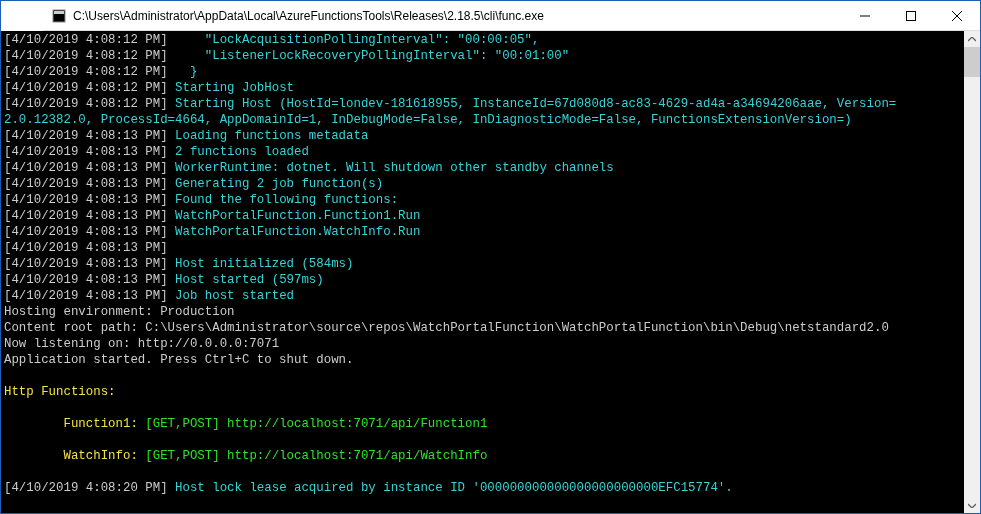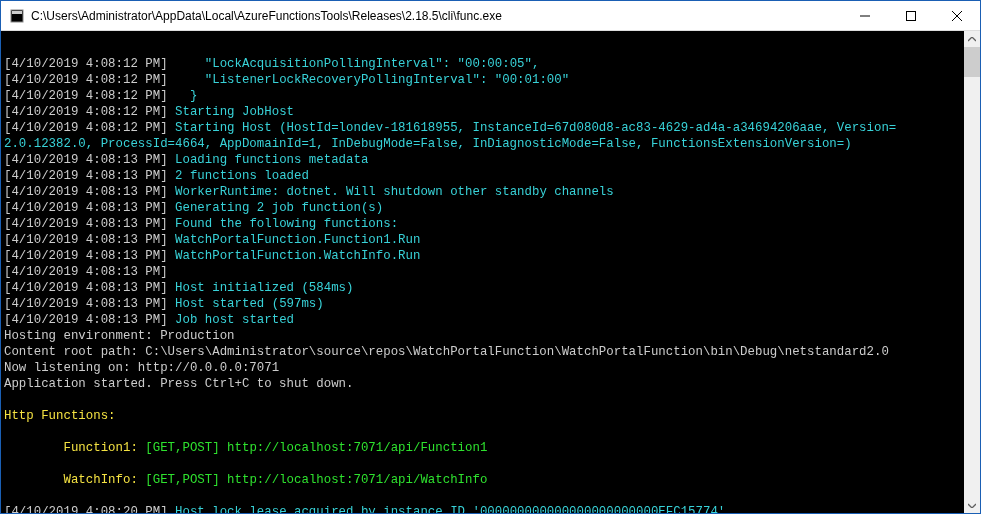--- a/index.html
+++ b/index.html
@@ -10,20 +10,21 @@
       height: 514px;
       overflow: hidden;
       border: 1px solid #1a5fb4;
     }
     .titlebar {
       height: 30px;
       background: #fff;
       display: flex;
       align-items: center;
       border-bottom: 1px solid #ddd;
+      margin-left: 42px;
     }
     .titlebar-icon {
       width: 16px;
       height: 16px;
       margin: 0 6px 0 8px;
       display: flex;
       align-items: center;
       justify-content: center;
     }
     .titlebar-title {
@@ -51,21 +52,20 @@
     .console {
       flex: 1;
       background: #000;
       color: #ccc;
       font-family: Consolas, "Courier New", monospace;
       font-size: 12.4px;
       line-height: 16px;
       padding: 1px 16px 1px 3px;
       white-space: pre;
       overflow: hidden;
-      margin-top: 24px;
     }
     .scrollbar {
       width: 16px;
       background: #f0f0f0;
       position: relative;
     }
     .scroll-arrow {
       width: 16px;
       height: 16px;
       display: flex;

